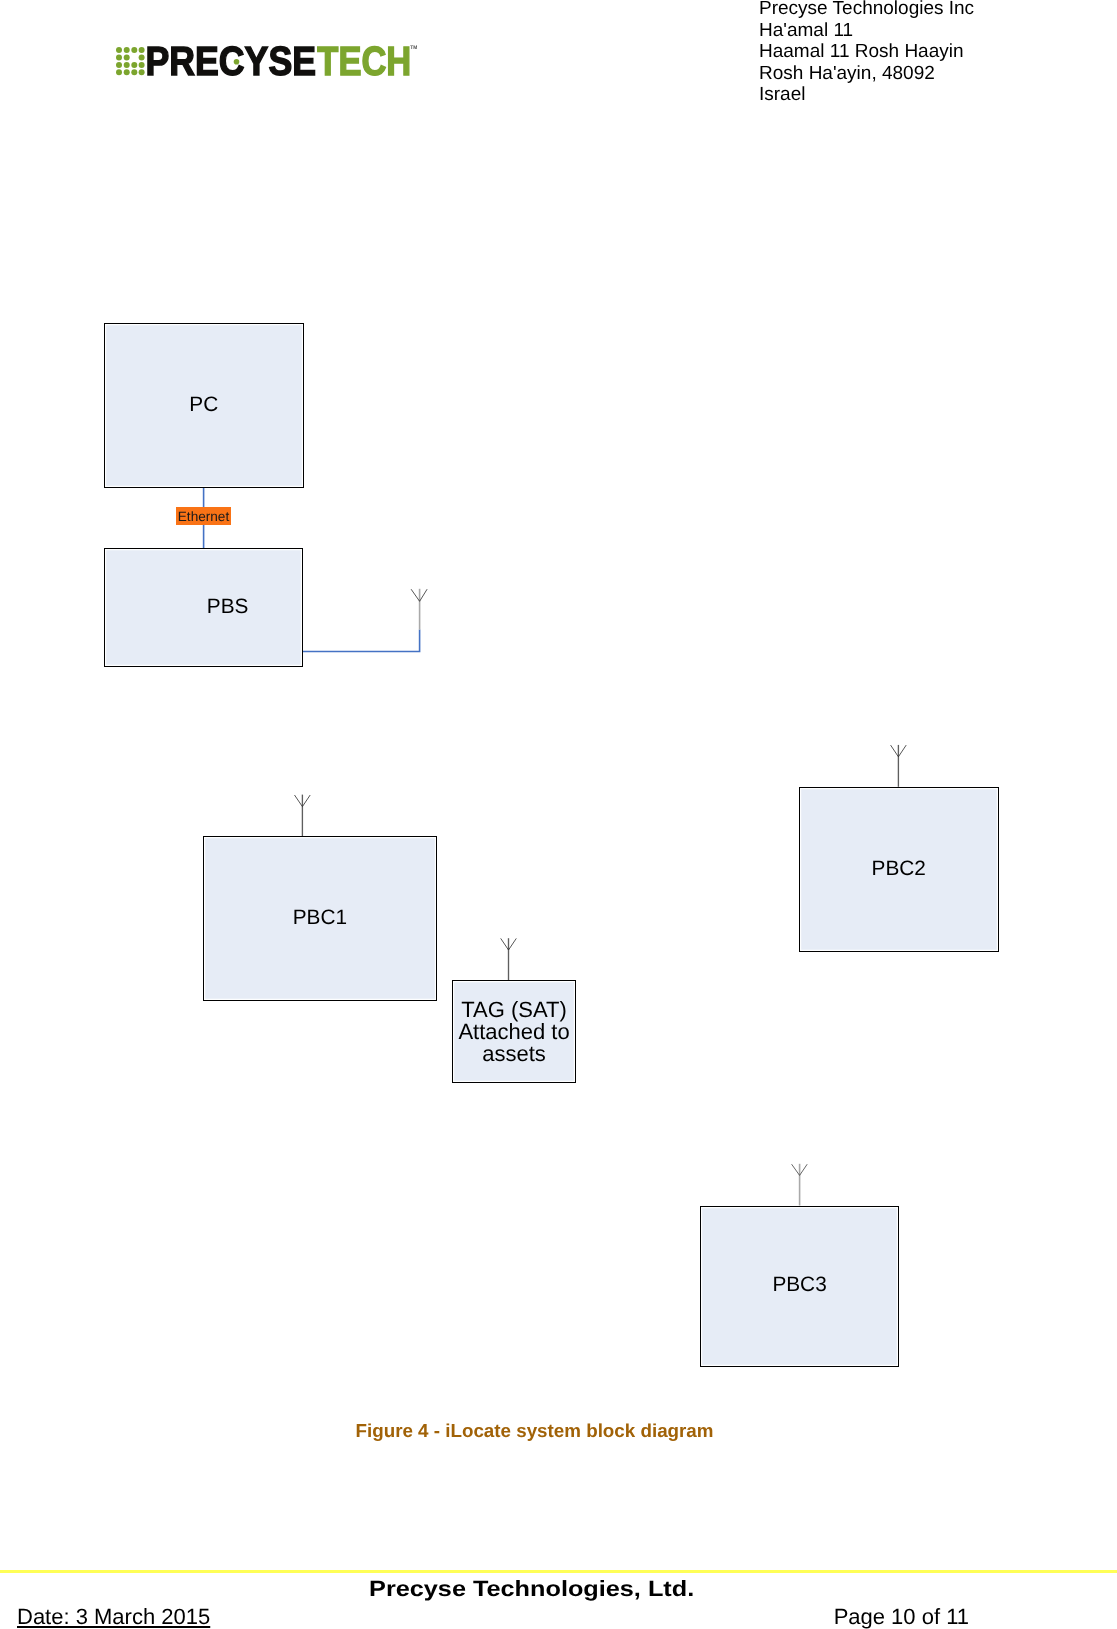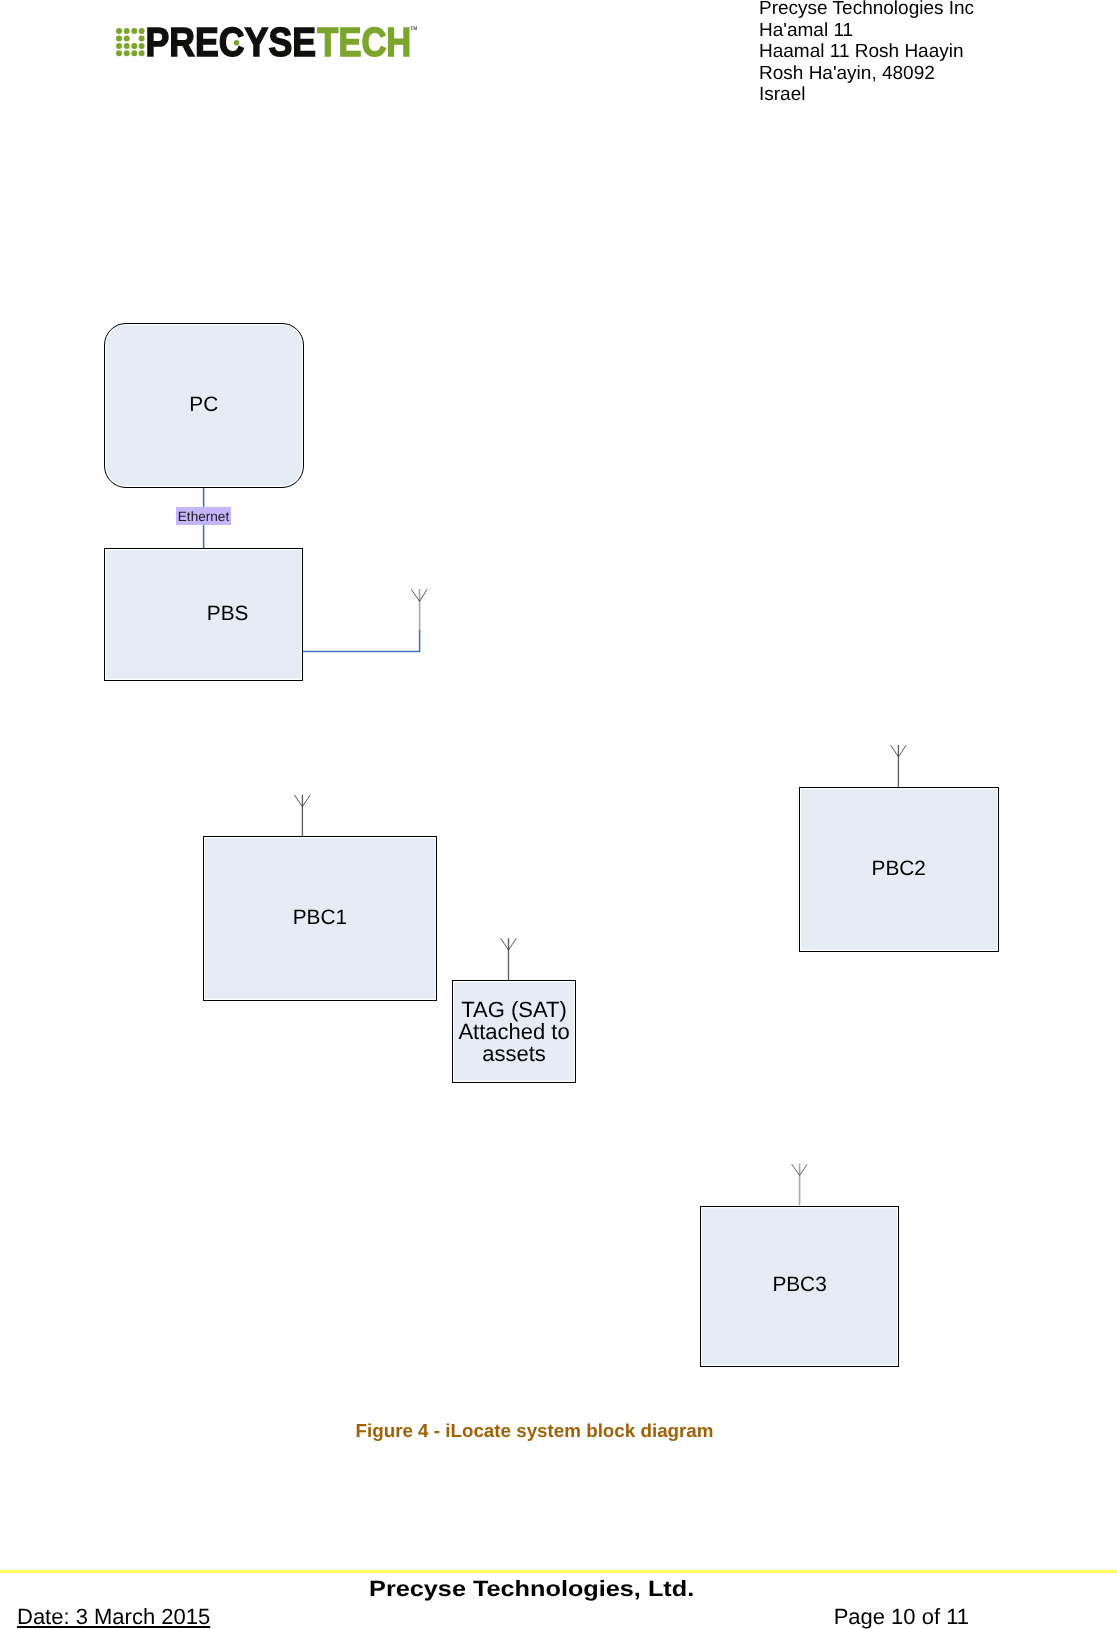--- a/index.html
+++ b/index.html
@@ -7,21 +7,21 @@
     width:1117px; height:1629px; background:#ffffff;
     font-family:"Liberation Sans", sans-serif;
     position:relative; overflow:hidden;
     -webkit-font-smoothing:antialiased;
     text-rendering:geometricPrecision;
   }
   .page { position:absolute; left:0; top:0; width:1117px; height:1629px; }
   .abs { position:absolute; }
 
   
-  #logo { left:115.9px; top:28px; }
+  #logo { left:115.9px; top:47px; }
   #address { left:759px; top:-1.8px; font-size:19px; line-height:21.5px; color:#000; white-space:pre; }
 
   
   .logo-black { font-family:"Liberation Sans", sans-serif; font-weight:bold;
                 font-size:40.7px; fill:#100f0d; stroke:#100f0d; stroke-width:1.45px; }
   .logo-green { font-family:"Liberation Sans", sans-serif; font-weight:bold;
                 font-size:40.7px; fill:#7ca52e; stroke:#7ca52e; stroke-width:1.45px; }
   .logo-tm    { font-family:"Liberation Sans", sans-serif; font-weight:bold;
                 font-size:5.2px; fill:#4d4d4d; }
 
@@ -36,33 +36,33 @@
   .dbox span { position:relative; top:-0.9px; }
   .dbox {
     background:#e6ecf6; border:1.35px solid #000;
     box-shadow: inset 0 0 0 1.2px #fdfeff;
     box-sizing:border-box;
     display:flex; align-items:center; justify-content:center;
     text-align:center; color:#000;
     font-size:20.8px; line-height:21.8px; white-space:pre;
   }
 
-  #box-pc   { left:104px; top:322.9px;  width:199.5px; height:165.3px;border-radius:22px; }
-  #box-pbs  { left:104px; top:547.8px;  width:199.3px; height:133px;padding-left:48px; }
+  #box-pc   { left:104px; top:322.9px;  width:199.5px; height:165.3px; }
+  #box-pbs  { left:104px; top:547.8px;  width:199.3px; height:119px;padding-left:48px; }
   #box-pbs span { top:-0.3px; }
   #box-pbc1 { left:202.9px; top:836px;width:234px; height:165px; }
   #box-tag  { left:451.8px; top:980.3px;width:124.5px; height:102.8px; font-size:22px; line-height:21.8px; }
   #box-tag span { top:0.2px; }
   #box-pbc2 { left:798.8px; top:786.8px;  width:199.8px; height:165px;text-align:center; }
   #box-pbc3 { left:699.8px; top:1205.5px;width:199.5px;height:161px; }
   #box-pbc3 span { top:-1px; }
 
   #ethernet-label { left:0; top:508.5px; width:407px; text-align:center;
                     font-size:13.6px; color:#1a1a1a; }
-  #ethernet-label span { background:#c4b5fd; padding:1.5px 1.5px;margin-top:20px; }
+  #ethernet-label span { background:#f97316; padding:1.5px 1.5px;margin-top:20px; }
 
   
   #caption { left:0; top:1420.4px; width:1069px; text-align:center;
              font-size:18.8px; font-weight:bold; color:#a16207; }
 
   
   #rule { left:0px; top:1569.8px; width:1117px; height:3.3px; background:#ffff57; }
   #footer-title { left:-3.2px; top:1575.5px; width:1069px; text-align:center;
                   font-size:22px; font-weight:bold; color:#000; }
   #footer-title span { display:inline-block; transform:scaleX(1.148); transform-origin:center; }

